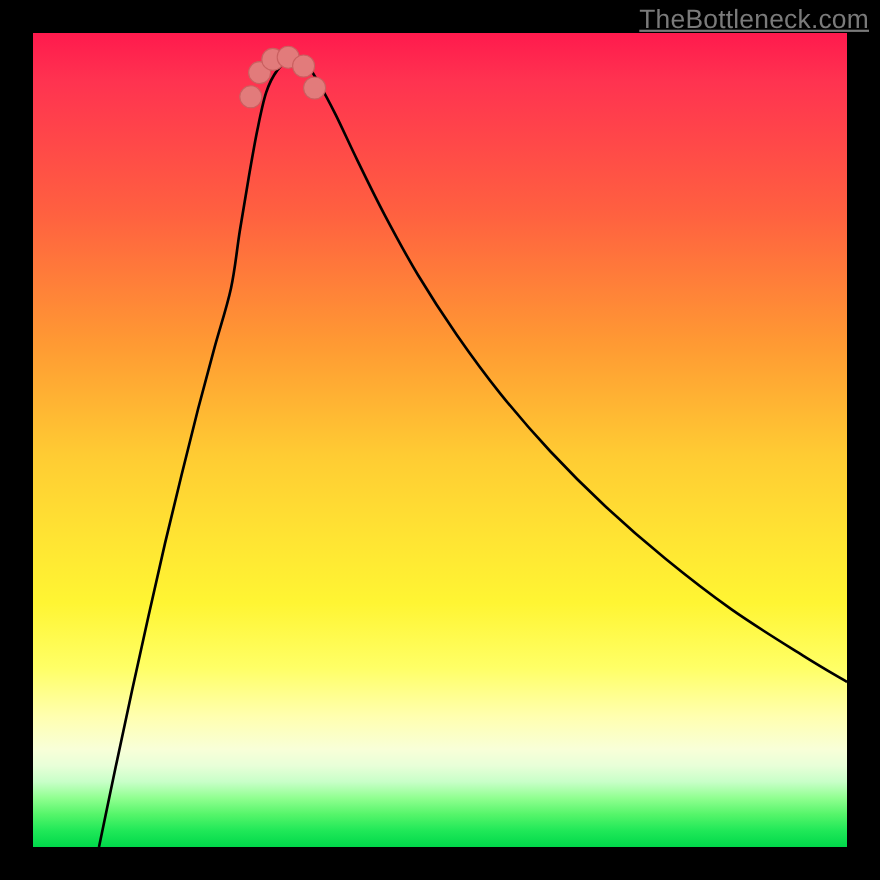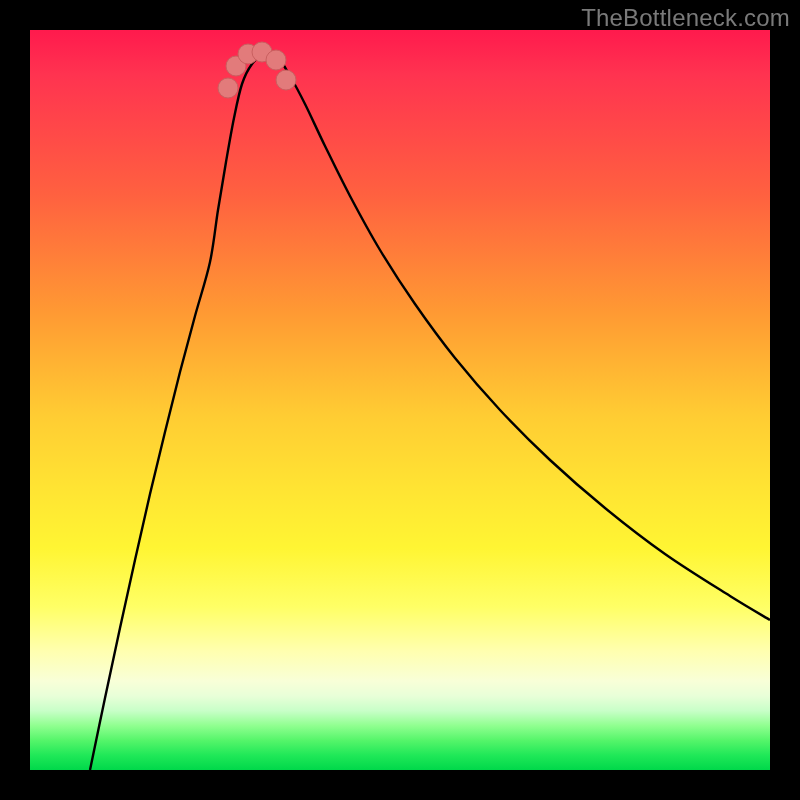--- a/index.html
+++ b/index.html
@@ -54,20 +54,21 @@
     overflow: visible;
   }
   .watermark {
     position: absolute;
     top: 4px;
     right: 10px;
     color: #7a7a7a;
     font-size: 24px;
     letter-spacing: 0.2px;
     user-select: none;
+    text-decoration: underline;
   }
 </style>
 </head>
 <body>
 
 <div class="frame">
   <div class="watermark">TheBottleneck.com</div>
 
   <div class="plot">
     <svg viewBox="0 0 740 740" preserveAspectRatio="none">

